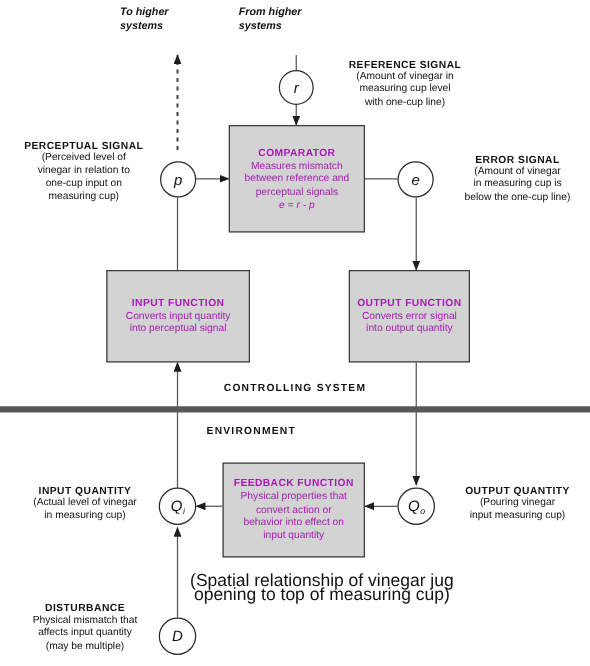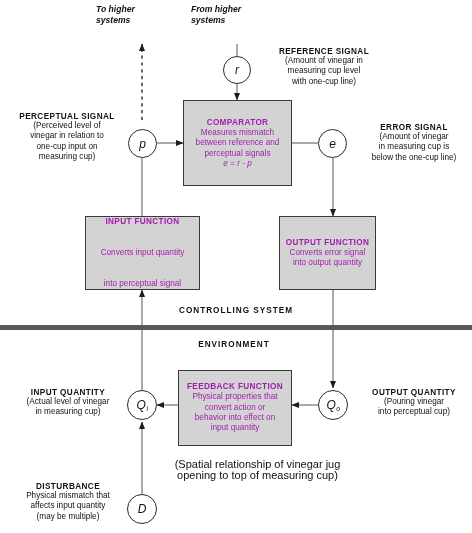--- a/index.html
+++ b/index.html
@@ -124,21 +124,21 @@
   .divider {
     position: absolute;
     left: 0;
     width: 472px;
     height: 5px;
     background: #585858;
     z-index: 5;
   }
   .note {
     position: absolute;
-    font-size: 11px;
+    font-size: 14px;
     line-height: 10.6px;
     color: #111;
     text-align: center;
     z-index: 2;
   }
 </style>
 </head>
 <body>
 
 <div id="stage">
@@ -236,39 +236,39 @@
 
   <div class="lbl" style="left:2px; top:388px; width:132px;">
     <div class="cap">INPUT QUANTITY</div>
     <div class="sub2">(Actual level of vinegar</div>
     <div class="sub2">in measuring cup)</div>
   </div>
 
   <div class="lbl" style="left:356px; top:388px; width:116px;">
     <div class="cap">OUTPUT QUANTITY</div>
     <div class="sub2">(Pouring vinegar</div>
-    <div class="sub2">into perceptual cup)</div>
+    <div class="sub2">input measuring cup)</div>
   </div>
 
   <div class="lbl" style="left:2px; top:482px; width:132px;">
     <div class="cap">DISTURBANCE</div>
     <div class="sub2">Physical mismatch that</div>
     <div class="sub2">affects input quantity</div>
     <div class="sub2">(may be multiple)</div>
   </div>
 
   <div class="fbox" style="left:183px; top:100px; width:109px; height:86px;">
     <div class="ttl">COMPARATOR</div>
     <div class="bdy">Measures mismatch</div>
     <div class="bdy">between reference and</div>
     <div class="bdy">perceptual signals</div>
     <div class="eq">e = r - p</div>
   </div>
 
-  <div class="fbox" style="left:85px; top:216px; width:115px; height:74px;justify-content:space-between;">
+  <div class="fbox" style="left:85px; top:216px; width:115px; height:74px;">
     <div class="ttl">INPUT FUNCTION</div>
     <div class="bdy">Converts input quantity</div>
     <div class="bdy">into perceptual signal</div>
   </div>
 
   <div class="fbox" style="left:279px; top:216px; width:97px; height:74px;">
     <div class="ttl">OUTPUT FUNCTION</div>
     <div class="bdy">Converts error signal</div>
     <div class="bdy">into output quantity</div>
   </div>
@@ -316,20 +316,20 @@
   <div class="node wrap" style="left:127px; top:494px; width:30px; height:30px;">
     <span class="inner">
       <span class="sym">D</span>
     </span>
   </div>
 
   <div class="zone" style="left:0; top:306px; width:472px;">CONTROLLING SYSTEM</div>
 
   <div class="divider" style="top:325px;"></div>
 
-  <div class="zone" style="left:0; top:340px; width:402px;margin-left:33px;">ENVIRONMENT</div>
+  <div class="zone" style="left:0; top:340px; width:402px;">ENVIRONMENT</div>
 
   <div class="note" style="left:150px; top:459px; width:215px;">
     <div>(Spatial relationship of vinegar jug</div>
     <div>opening to top of measuring cup)</div>
   </div>
 
 </div>
 
 </body></html>

